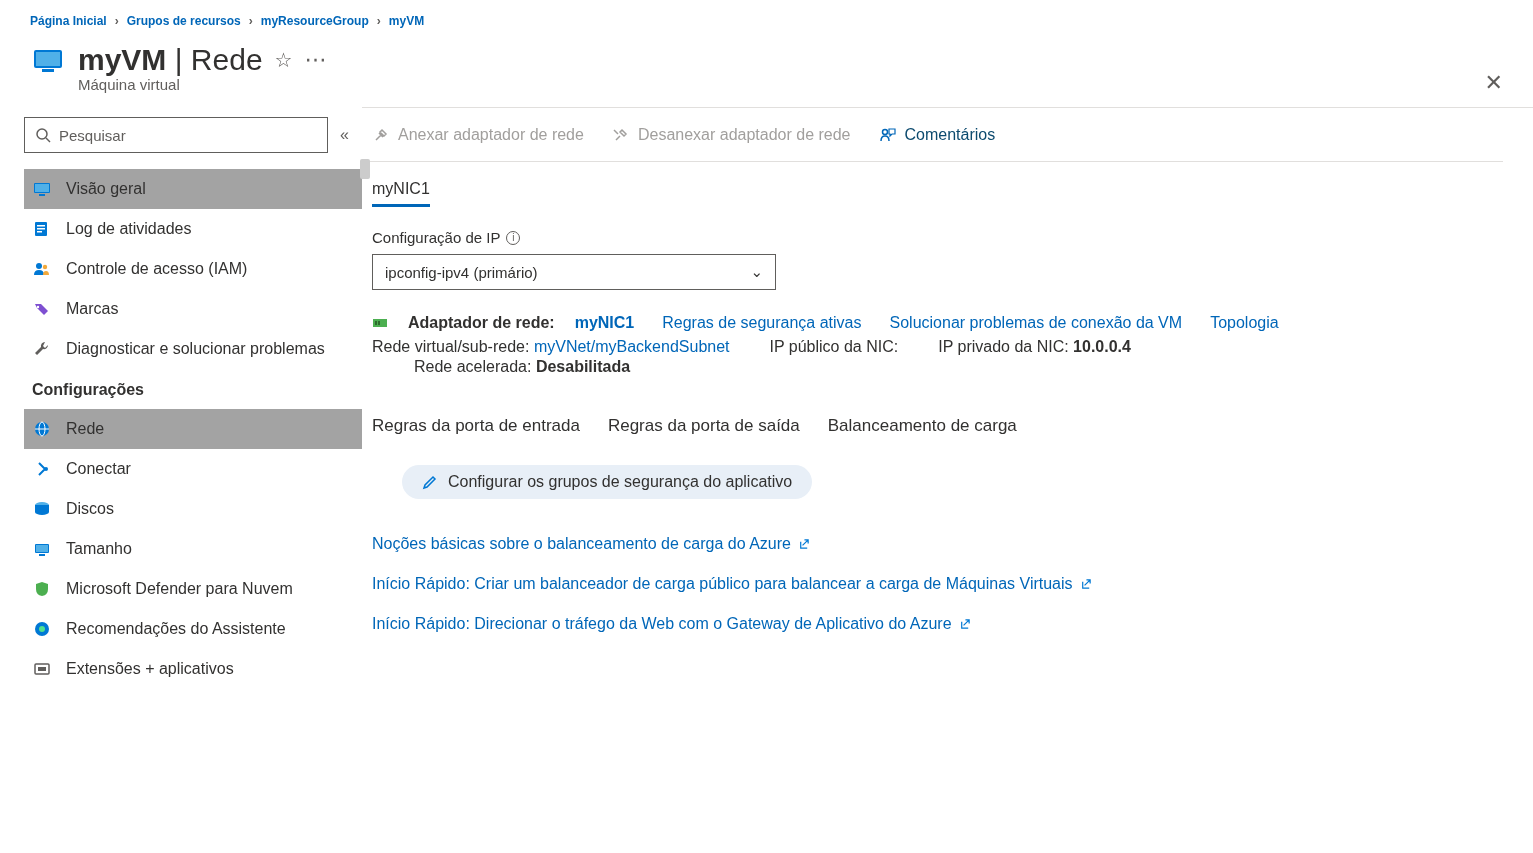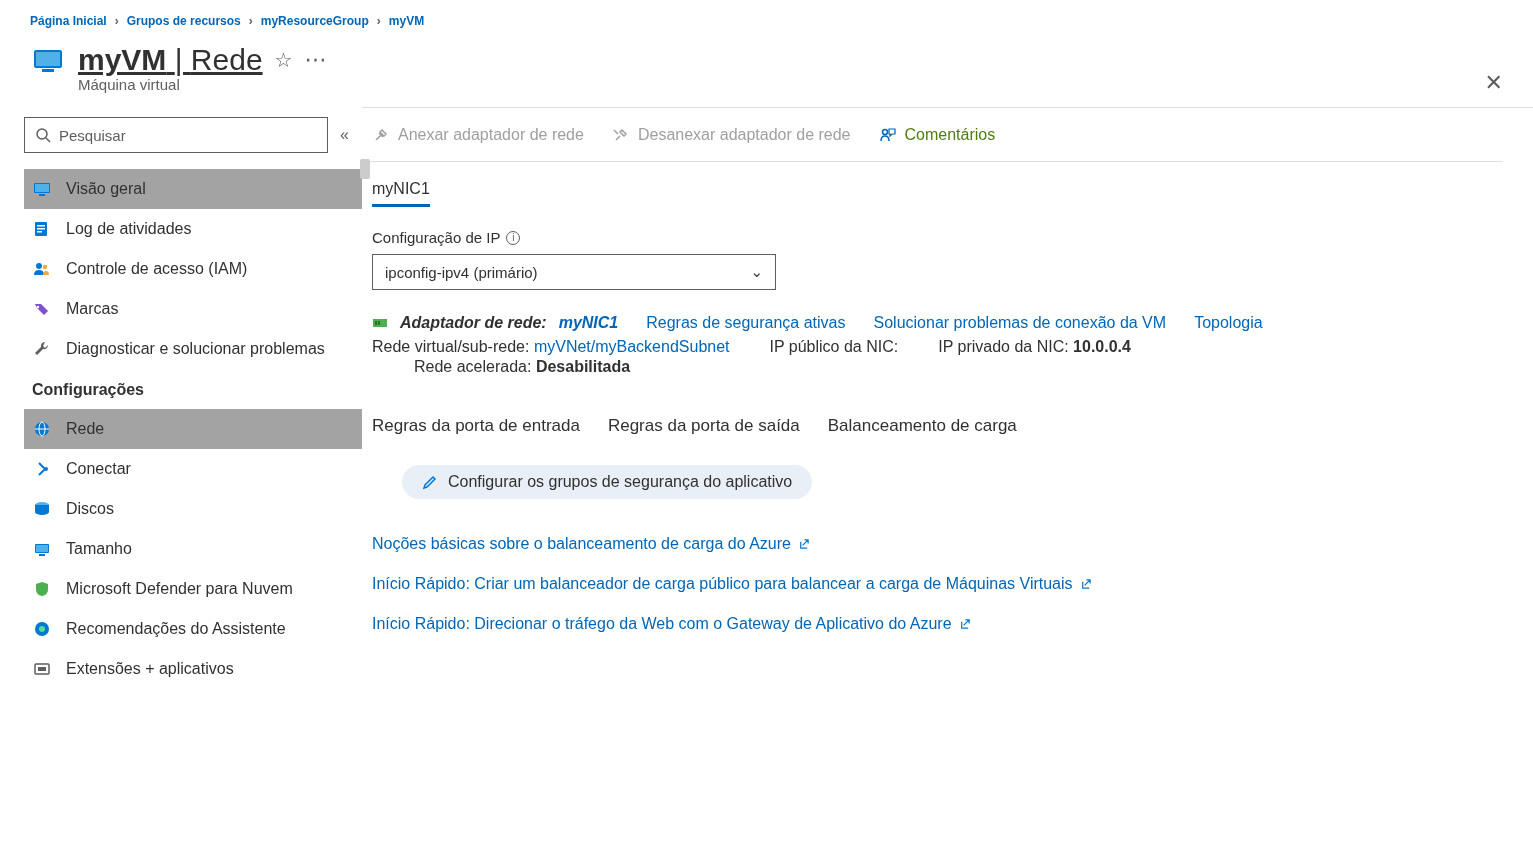--- a/index.html
+++ b/index.html
@@ -22,21 +22,21 @@
     .breadcrumb .chev { color: #605e5c; }
 
     
     .title-row {
       display: flex; align-items: center; gap: 12px;
       padding: 4px 30px 0 30px;
     }
     .vm-icon {
       width: 36px; height: 36px; display:flex; align-items:center; justify-content:center;
     }
-    .title-main { font-size: 30px; font-weight: 600; text-decoration: underline; }
+    .title-main { font-size: 30px; font-weight: 600; }
     .title-main .thin { font-weight: 400; }
     .subtitle { padding-left: 78px; color: #605e5c; font-size: 15px; margin-top:-2px; margin-bottom: 14px;}
     .star-icon { font-size: 20px; color: #605e5c; cursor:pointer; }
     .more-icon { font-size: 22px; color: #605e5c; cursor:pointer; letter-spacing: 2px;}
     .close-icon { position: absolute; right: 30px; top: 70px; font-size: 22px; color: #605e5c; cursor:pointer; }
 
     
     .main-area { display: flex; }
     .sidebar {
       width: 362px; border-right: none; padding: 10px 0 0 24px;
@@ -61,34 +61,34 @@
     .menu-item .mi-icon { width: 20px; height: 20px; display:flex; align-items:center; justify-content:center;}
 
     
     .content { flex: 1; border-top: 1px solid #e1dfdd; padding: 0 30px 20px 0; }
     .toolbar {
       display: flex; align-items: center; gap: 28px; height: 54px;
       padding-left: 10px; border-bottom: 1px solid #e1dfdd;
       color: #a19f9d;
     }
     .toolbar-item { display:flex; align-items:center; gap:8px; font-size:16px; }
-    .toolbar-item.active { color: #4d7c0f; }
+    .toolbar-item.active { color: #0c4a6e; }
     .toolbar-item.active .tb-icon path, .toolbar-item.active .tb-icon circle { stroke:#0066b8; }
     .tb-icon { width:18px; height:18px; }
 
     .nic-tab { margin: 18px 0 4px 10px; font-size: 16px; font-weight:400; display:inline-block; color:#323130;
       border-bottom: 3px solid #0066b8; padding-bottom:6px;}
 
     .ip-config { margin: 18px 0 0 10px; }
     .ip-label { font-size: 15px; color:#323130; display:flex; align-items:center; gap:6px;text-align:center;}
     .info-circle { width:14px; height:14px; border:1px solid #605e5c; border-radius:50%; display:inline-flex; align-items:center; justify-content:center; font-size:10px; color:#605e5c;}
     .dropdown { margin-top:8px; width: 404px; height:36px; border:1px solid #605e5c; display:flex; align-items:center; justify-content:space-between; padding:0 12px; font-size:15px; cursor:pointer;}
 
     .adapter-row { margin: 24px 0 0 10px; display:flex; align-items:center; gap:28px; flex-wrap:wrap; font-size:16px;}
-    .adapter-label { display:flex; align-items:center; gap:12px;font-style:italic;}
+    .adapter-label { display:flex; align-items:center; gap:20px;}
     .adapter-label strong { font-weight:600;}
     .link { color:#0066b8; cursor:pointer; }
     .net-icon { width:16px; height:16px; }
 
     .detail-row { margin: 6px 0 0 10px; font-size:16px; display:flex; gap: 40px; flex-wrap:wrap;}
     .detail-row-2 { margin: 2px 0 0 52px; font-size:16px;}
     .bold { font-weight:600; }
 
     .tabs { margin: 40px 0 0 10px; display:flex; gap: 28px; font-size:17px; border-bottom:1px solid transparent;}
     .tab { padding-bottom:8px; cursor:pointer; color:#323130;}

